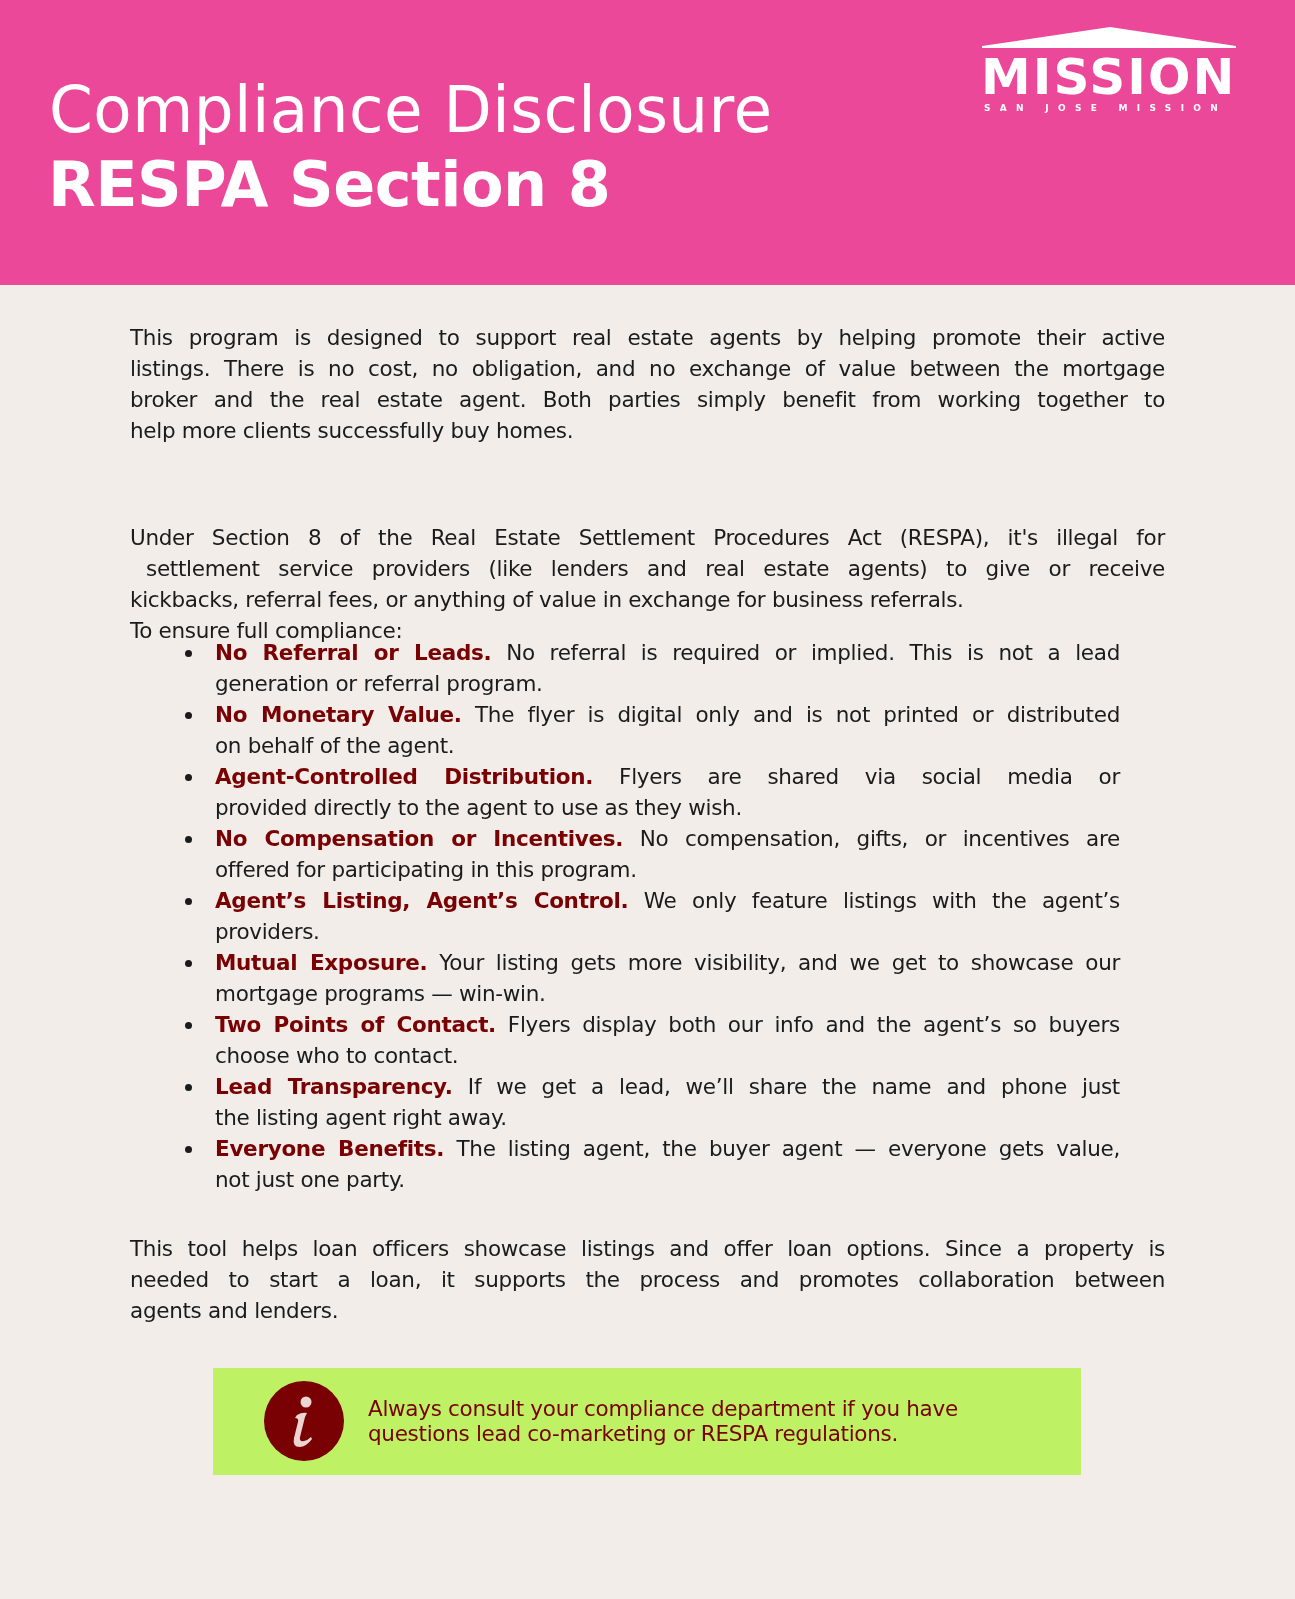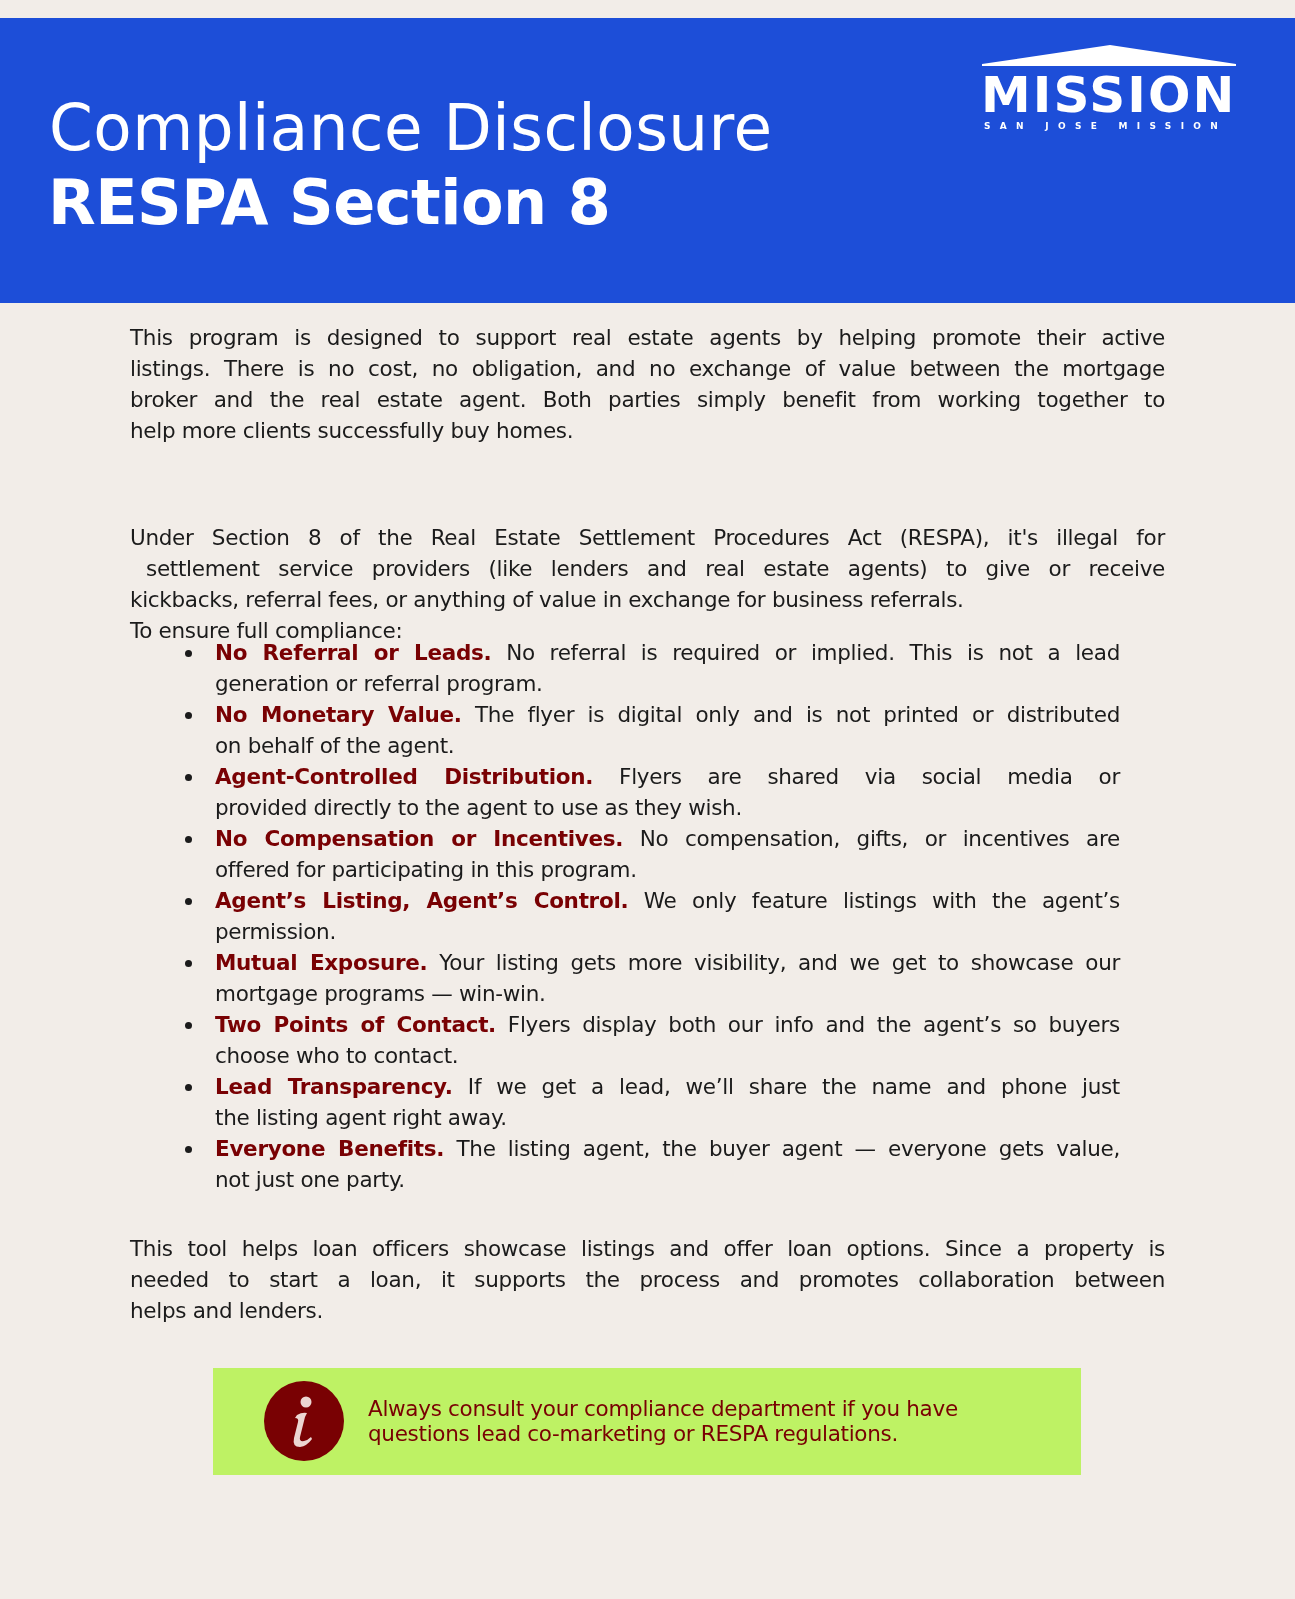--- a/index.html
+++ b/index.html
@@ -7,22 +7,21 @@
     body {
       background: #f2ede8;
       font-family: "Liberation Sans", "DejaVu Sans", sans-serif;
       color: #1b1b1b;
       position: relative;
       overflow: hidden;
     }
     .header {
       position: absolute; left: 0; top: 0;
       width: 1295px; height: 285px;
-      background: #1d4ed8;
-      margin-top: 18px;
+      background: #ec4899;
     }
     .title-light {
       position: absolute; left: 49px; top: 72px;
       font-size: 64px; font-weight: 400; color: #ffffff;
       letter-spacing: 0.5px; line-height: 76px;
       font-family: "DejaVu Sans", sans-serif;
       transform: scaleX(0.98); transform-origin: left;
     }
     .title-bold {
       position: absolute; left: 48px; top: 148px;
@@ -141,21 +140,21 @@
     <span class="line">provided directly to the agent to use as they wish.</span>
   </li>
   <li>
     <span class="dot"></span>
     <span class="line" style="text-align-last: justify;"><span class="lead">No Compensation or Incentives.</span><span> No compensation, gifts, or incentives are</span></span>
     <span class="line">offered for participating in this program.</span>
   </li>
   <li>
     <span class="dot"></span>
     <span class="line" style="text-align-last: justify;"><span class="lead">Agent’s Listing, Agent’s Control.</span><span> We only feature listings with the agent’s</span></span>
-    <span class="line">permission.</span>
+    <span class="line">providers.</span>
   </li>
   <li>
     <span class="dot"></span>
     <span class="line" style="text-align-last: justify;"><span class="lead">Mutual Exposure.</span><span> Your listing gets more visibility, and we get to showcase our</span></span>
     <span class="line">mortgage programs — win-win.</span>
   </li>
   <li>
     <span class="dot"></span>
     <span class="line" style="text-align-last: justify;"><span class="lead">Two Points of Contact.</span><span> Flyers display both our info and the agent’s so buyers</span></span>
     <span class="line">choose who to contact.</span>
@@ -168,21 +167,21 @@
   <li>
     <span class="dot"></span>
     <span class="line" style="text-align-last: justify;"><span class="lead">Everyone Benefits.</span><span> The listing agent, the buyer agent — everyone gets value,</span></span>
     <span class="line">not just one party.</span>
   </li>
 </ul>
 
 <div class="content p3">
   <span class="line" style="text-align-last: justify;">This tool helps loan officers showcase listings and offer loan options. Since a property is</span>
   <span class="line" style="text-align-last: justify;">needed to start a loan, it supports the process and promotes collaboration between</span>
-  <span class="line">helps and lenders.</span>
+  <span class="line">agents and lenders.</span>
 </div>
 
 <div class="callout">
   <div class="info-icon">
     <svg width="80" height="80" viewBox="0 0 80 80">
       <circle cx="42" cy="21" r="5.5" fill="#ecd6d2"></circle>
       <path d="M33 34 Q38 31 43 32 L41 36 L36 56 Q35 61 40 60 Q44 59 47 56 L48 58 Q43 65 36 66 Q28 66 30 57 L34 41 Q35 37 31 37 Z" fill="#ecd6d2"></path>
     </svg>
   </div>
   <div class="callout-text">

